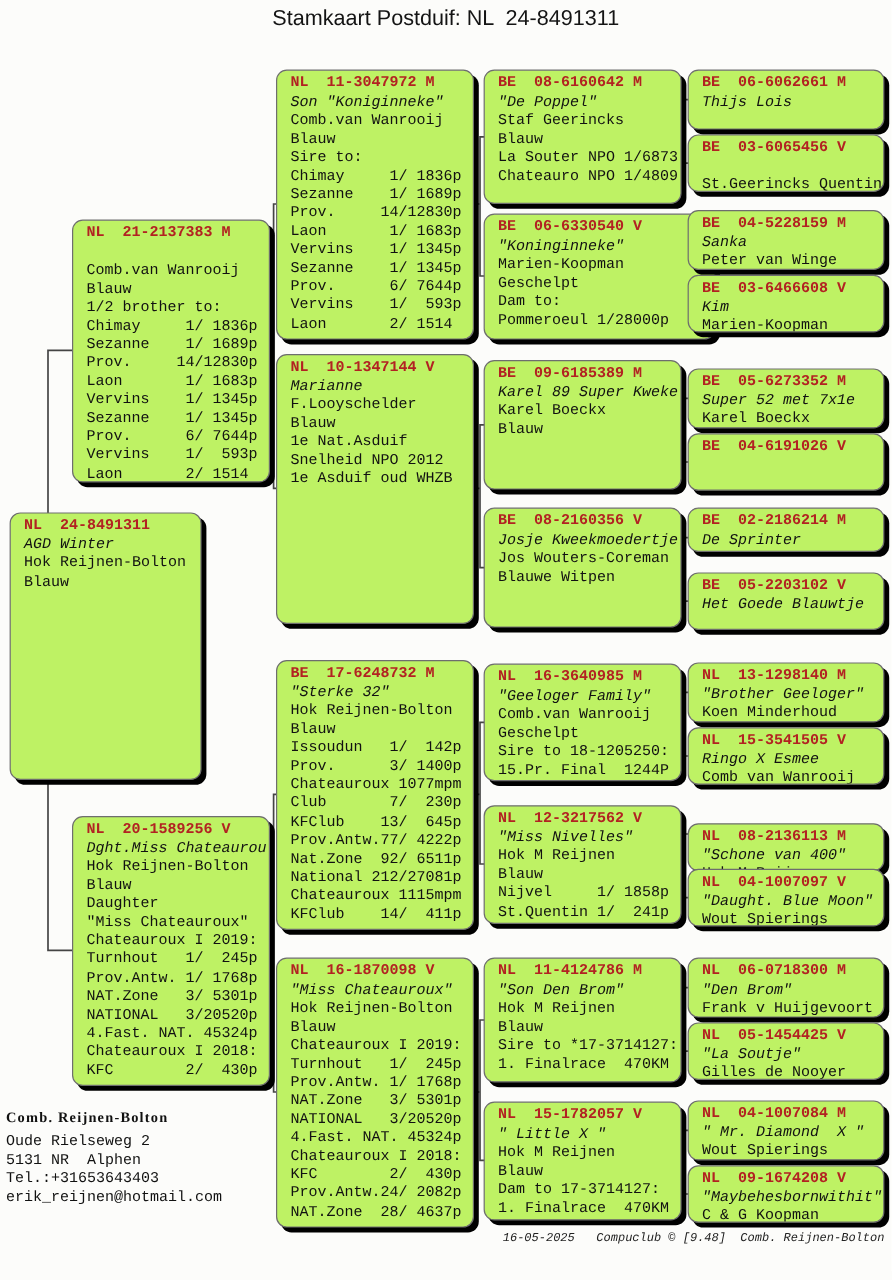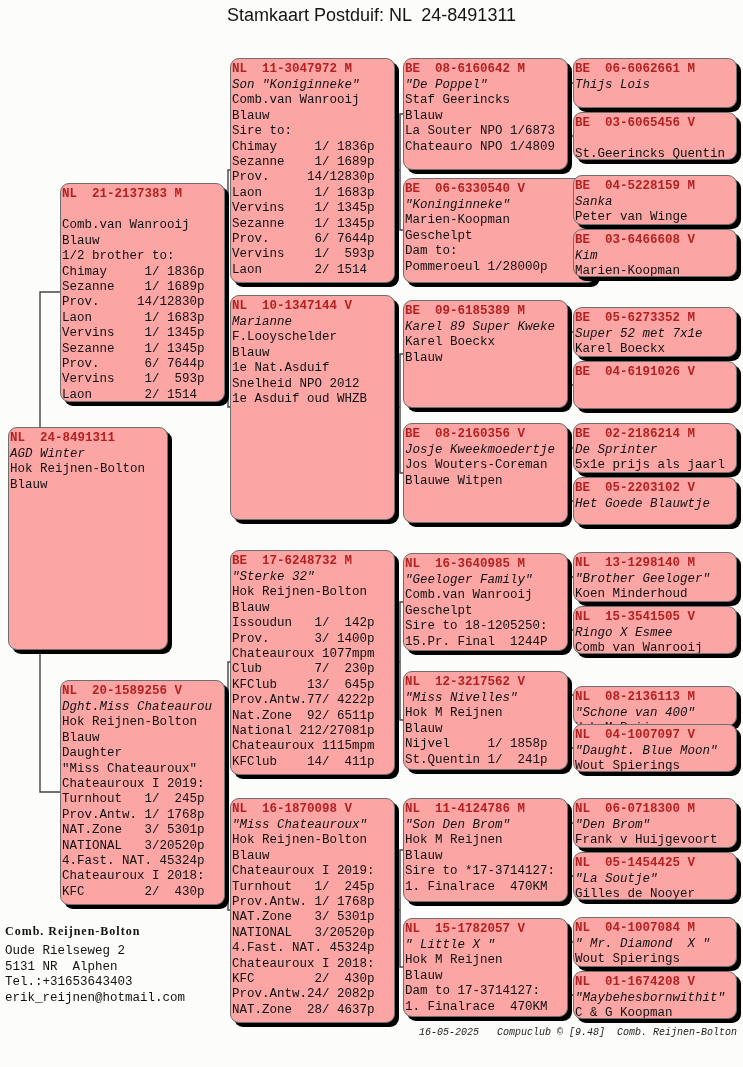--- a/index.html
+++ b/index.html
@@ -8,23 +8,23 @@
     background:#fcfcfa; overflow:hidden;
     font-family:"Liberation Mono","DejaVu Sans Mono",monospace;
   }
   .title {
     position:absolute; top:5px; left:0; width:100%;
     text-align:center; font-family:"Liberation Sans","DejaVu Sans",sans-serif;
     font-size:18px; color:#141414; white-space:pre;
   }
   svg.connectors { position:absolute; left:0; top:0; }
   .pbox {
-    position:absolute; box-sizing:border-box; background:#fca5a5;
+    position:absolute; box-sizing:border-box; background:#bef264;
     border:1.3px solid #6e6e6e; border-radius:9px;
-    box-shadow:4px 4px 0 0 #000; padding:2px 1px; overflow:hidden;
+    box-shadow:4px 4px 0 0 #000; padding:2px 11px; overflow:hidden;
   }
   .hdr {
     font-weight:bold; font-size:12.5px; line-height:17px;
     color:#b22222; white-space:pre;
   }
   .name {
     font-style:italic; font-size:12.5px; line-height:15.4px;
     min-height:15.4px; color:#111; white-space:pre;
   }
   .bdy { font-size:12.5px; line-height:15.4px; color:#111; white-space:pre; }
@@ -244,21 +244,21 @@
   <div class="pbox" style="left:573px;top:307px;width:164px;height:50px">
     <div class="hdr">BE  05-6273352 M</div>
     <div class="name">Super 52 met 7x1e</div>
     <div class="bdy">Karel Boeckx</div>
   </div>
   <div class="pbox" style="left:573px;top:361px;width:164px;height:48px">
     <div class="hdr">BE  04-6191026 V</div>
     <div class="name"></div>
     <div class="bdy"></div>
   </div>
-  <div class="pbox" style="left:573px;top:423px;width:164px;height:50px">
+  <div class="pbox" style="left:573px;top:423px;width:164px;height:37px">
     <div class="hdr">BE  02-2186214 M</div>
     <div class="name">De Sprinter</div>
     <div class="bdy">5x1e prijs als jaarl</div>
   </div>
   <div class="pbox" style="left:573px;top:477px;width:164px;height:48px">
     <div class="hdr">BE  05-2203102 V</div>
     <div class="name">Het Goede Blauwtje</div>
     <div class="bdy"></div>
   </div>
   <div class="pbox" style="left:573px;top:552px;width:164px;height:50px">
@@ -290,21 +290,21 @@
     <div class="hdr">NL  05-1454425 V</div>
     <div class="name">"La Soutje"</div>
     <div class="bdy">Gilles de Nooyer</div>
   </div>
   <div class="pbox" style="left:573px;top:917px;width:164px;height:50px">
     <div class="hdr">NL  04-1007084 M</div>
     <div class="name">" Mr. Diamond  X "</div>
     <div class="bdy">Wout Spierings</div>
   </div>
   <div class="pbox" style="left:573px;top:971px;width:164px;height:48px">
-    <div class="hdr">NL  01-1674208 V</div>
+    <div class="hdr">NL  09-1674208 V</div>
     <div class="name">"Maybehesbornwithit"</div>
     <div class="bdy">C &amp; G Koopman</div>
   </div>
 
   <div class="addr">
     <div class="addr-name">Comb. Reijnen-Bolton</div>
     <div class="addr-lines">Oude Rielseweg 2
 5131 NR  Alphen
 Tel.:+31653643403
 erik_reijnen@hotmail.com</div>

